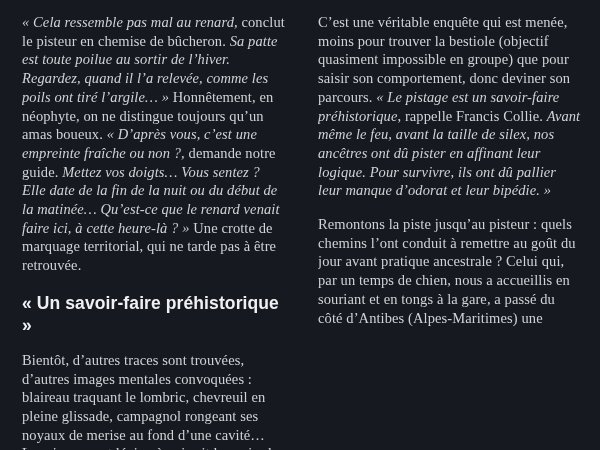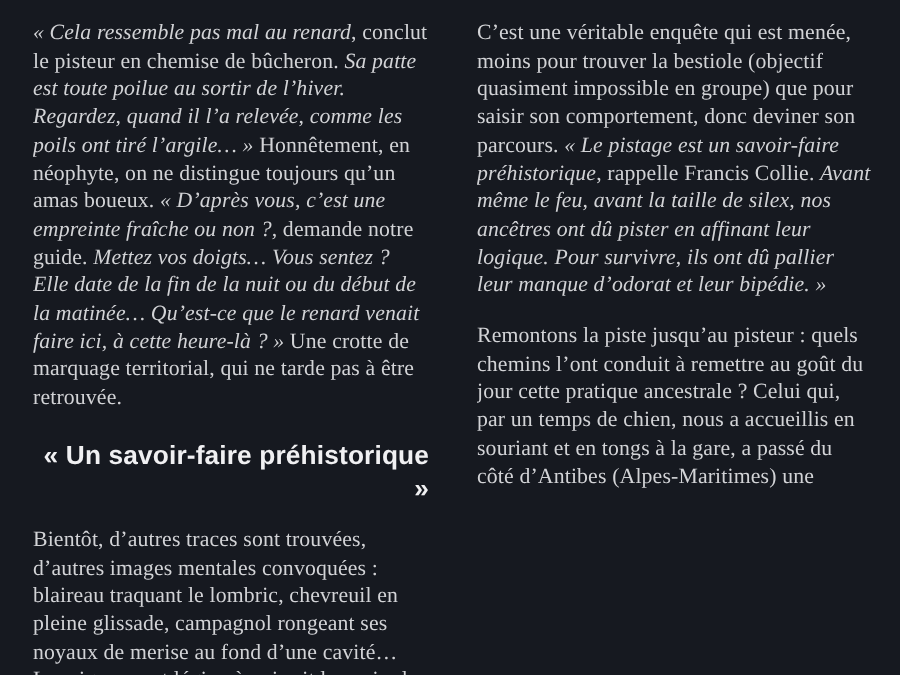--- a/index.html
+++ b/index.html
@@ -41,30 +41,29 @@
     font-style: italic;
   }
   .col h2 {
     margin: 17px 0 15px 0;
     font-family: "Liberation Sans", "DejaVu Sans", sans-serif;
     font-weight: bold;
     font-size: 17.5px;
     line-height: 22px;
     color: var(--heading-text);
     letter-spacing: 0.1px;
-    text-align: right;
   }
   .col h2:first-child { margin-top: 0; }
 </style>
 </head>
 <body>
 
 <div class="article">
   <div class="col">
       <p><em>« Cela ressemble pas mal au renard</em><span>, conclut le pisteur en chemise de bûcheron. </span><em>Sa patte est toute poilue au sortir de l’hiver. Regardez, quand il l’a relevée, comme les poils ont tiré l’argile… »</em><span> Honnêtement, en néophyte, on ne distingue toujours qu’un amas boueux. </span><em>« D’après vous, c’est une empreinte fraîche ou non ?,</em><span> demande notre guide. </span><em>Mettez vos doigts… Vous sentez ? Elle date de la fin de la nuit ou du début de la matinée… Qu’est-ce que le renard venait faire ici, à cette heure-là ? »</em><span> Une crotte de marquage territorial, qui ne tarde pas à être retrouvée.</span></p>
       <h2>« Un savoir-faire préhistorique »</h2>
       <p><span>Bientôt, d’autres traces sont trouvées, d’autres images mentales convoquées : blaireau traquant le lombric, chevreuil en pleine glissade, campagnol rongeant ses noyaux de merise au fond d’une cavité… Les signes sont légion à qui sait les voir, des</span></p>
     </div>
   <div class="col">
       <p><span>C’est une véritable enquête qui est menée, moins pour trouver la bestiole (objectif quasiment impossible en groupe) que pour saisir son comportement, donc deviner son parcours. </span><em>« Le pistage est un savoir-faire préhistorique</em><span>, rappelle Francis Collie. </span><em>Avant même le feu, avant la taille de silex, nos ancêtres ont dû pister en affinant leur logique. Pour survivre, ils ont dû pallier leur manque d’odorat et leur bipédie. »</em></p>
-      <p><span>Remontons la piste jusqu’au pisteur : quels chemins l’ont conduit à remettre au goût du jour cette pratique ancestrale ? Celui qui, par un temps de chien, nous a accueillis en souriant et en tongs à la gare, a passé du côté d’Antibes (Alpes-Maritimes) une</span></p>
+      <p><span>Remontons la piste jusqu’au pisteur : quels chemins l’ont conduit à remettre au goût du jour avant pratique ancestrale ? Celui qui, par un temps de chien, nous a accueillis en souriant et en tongs à la gare, a passé du côté d’Antibes (Alpes-Maritimes) une</span></p>
     </div>
 </div>
 
 </body></html>

